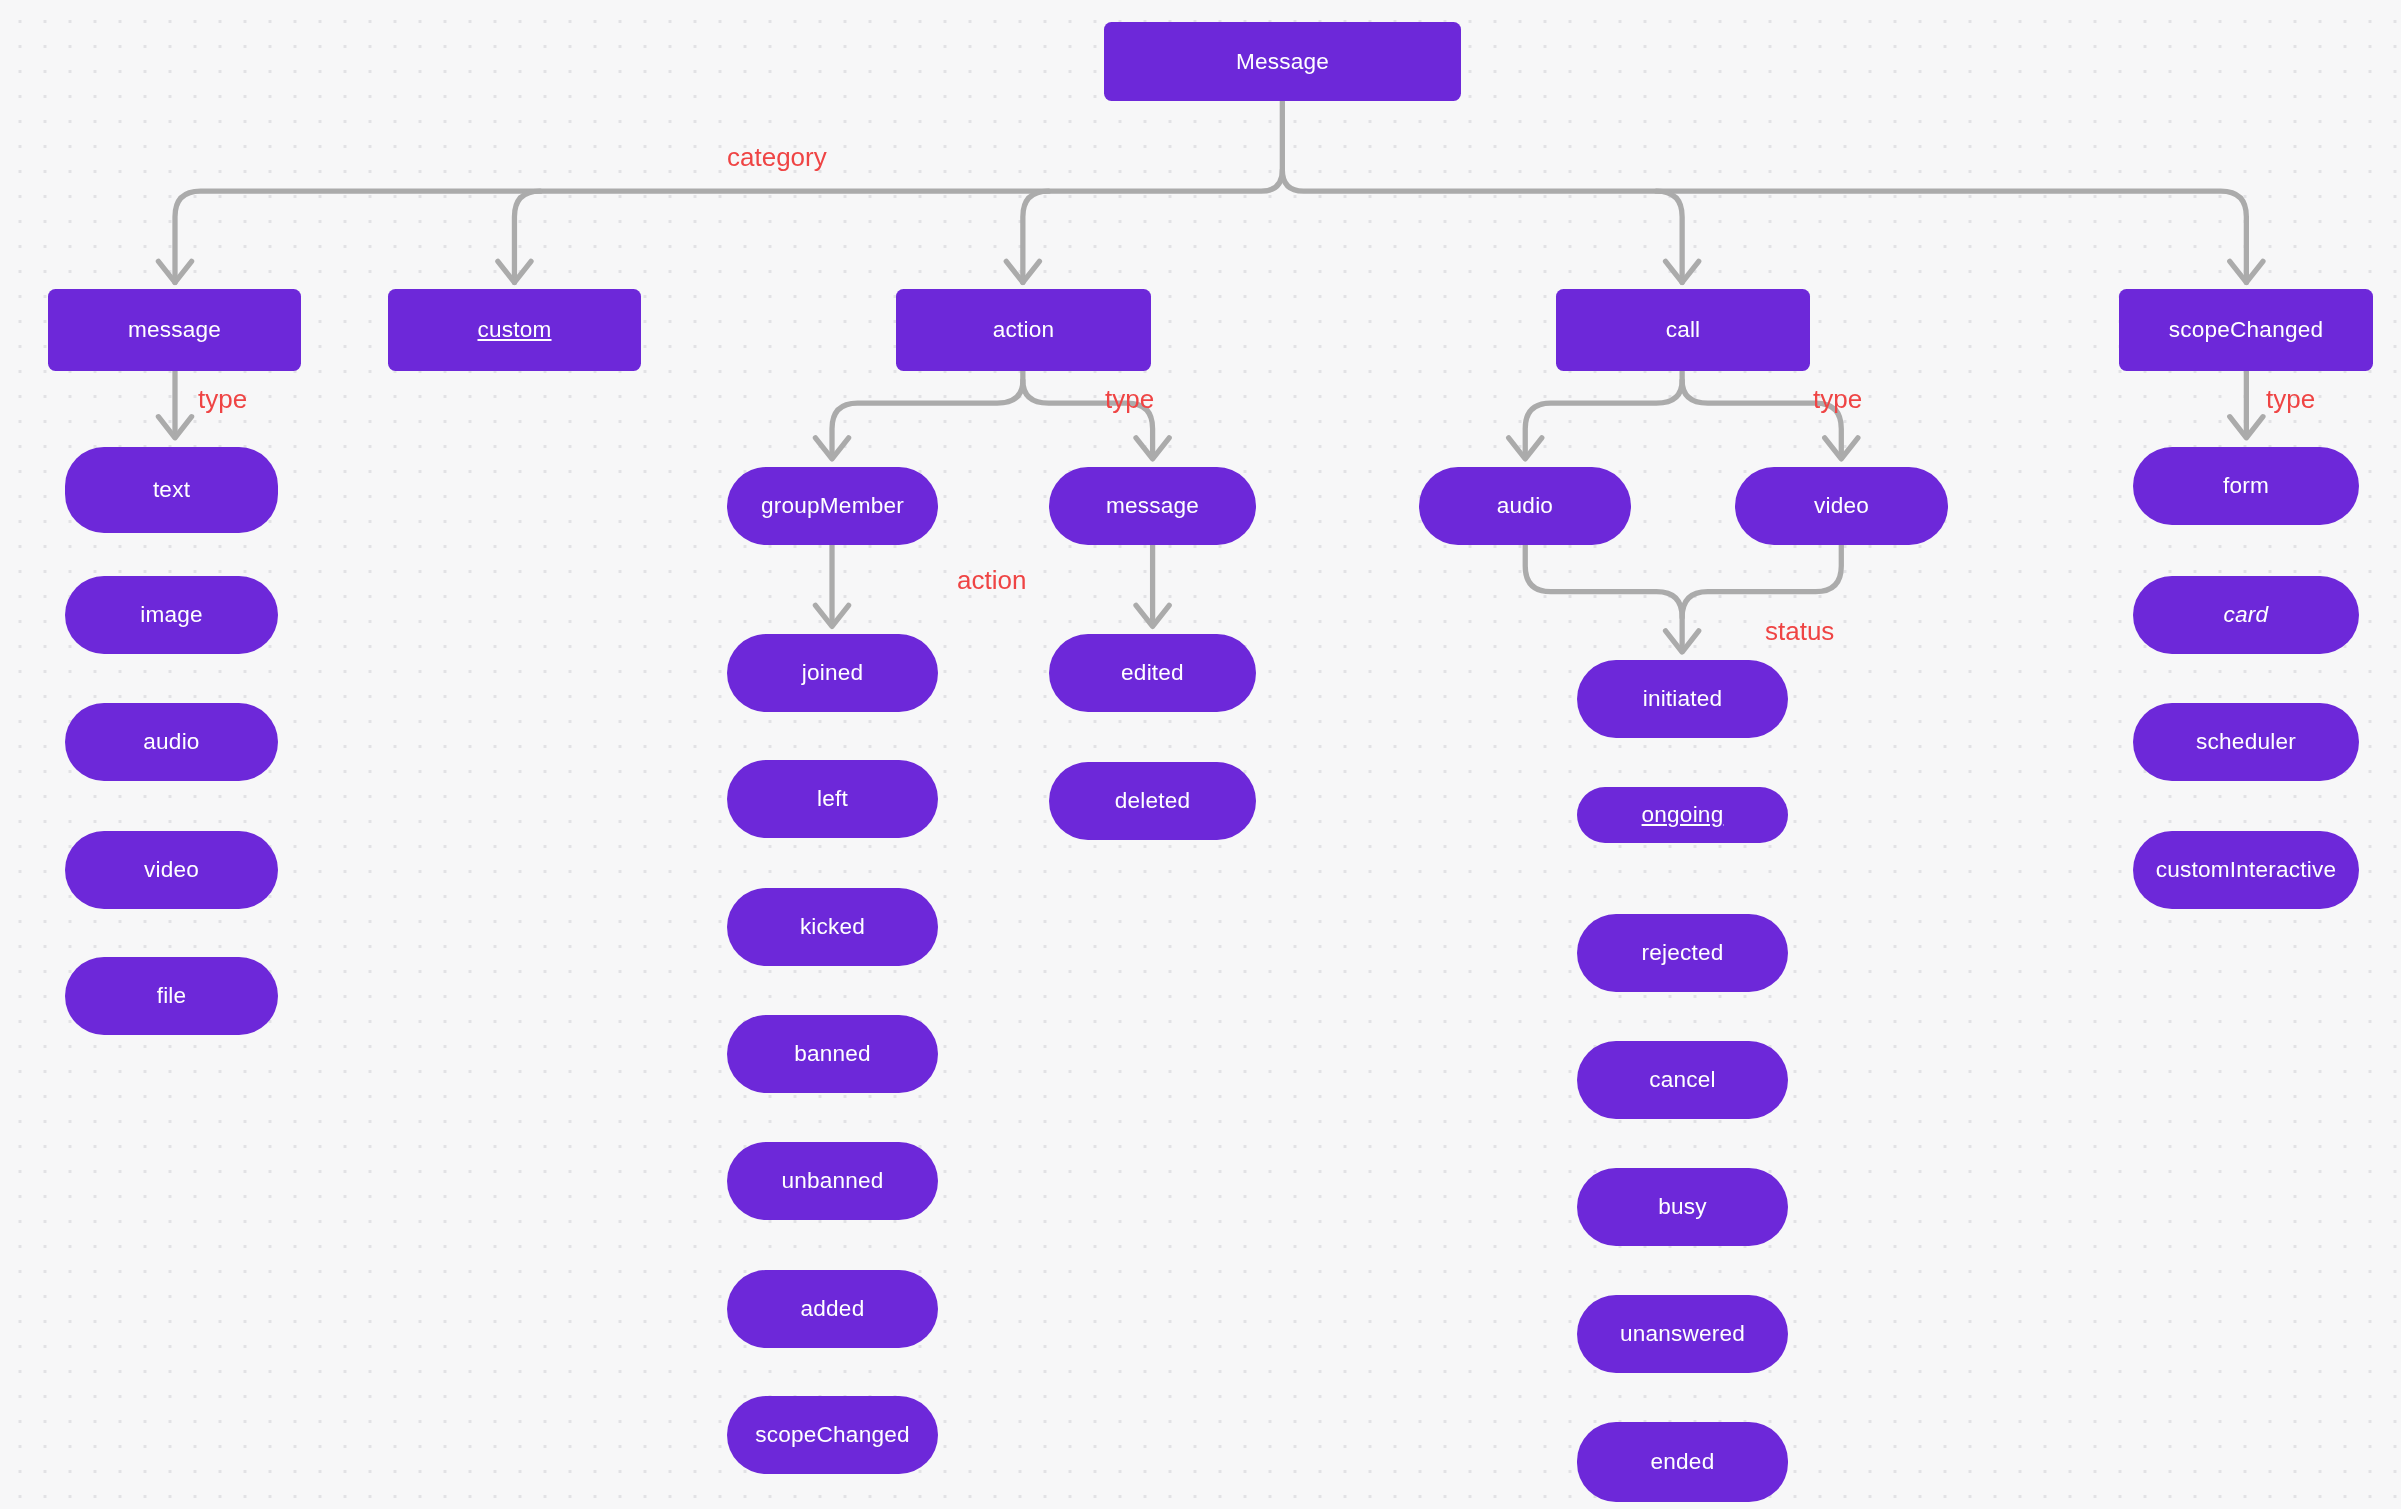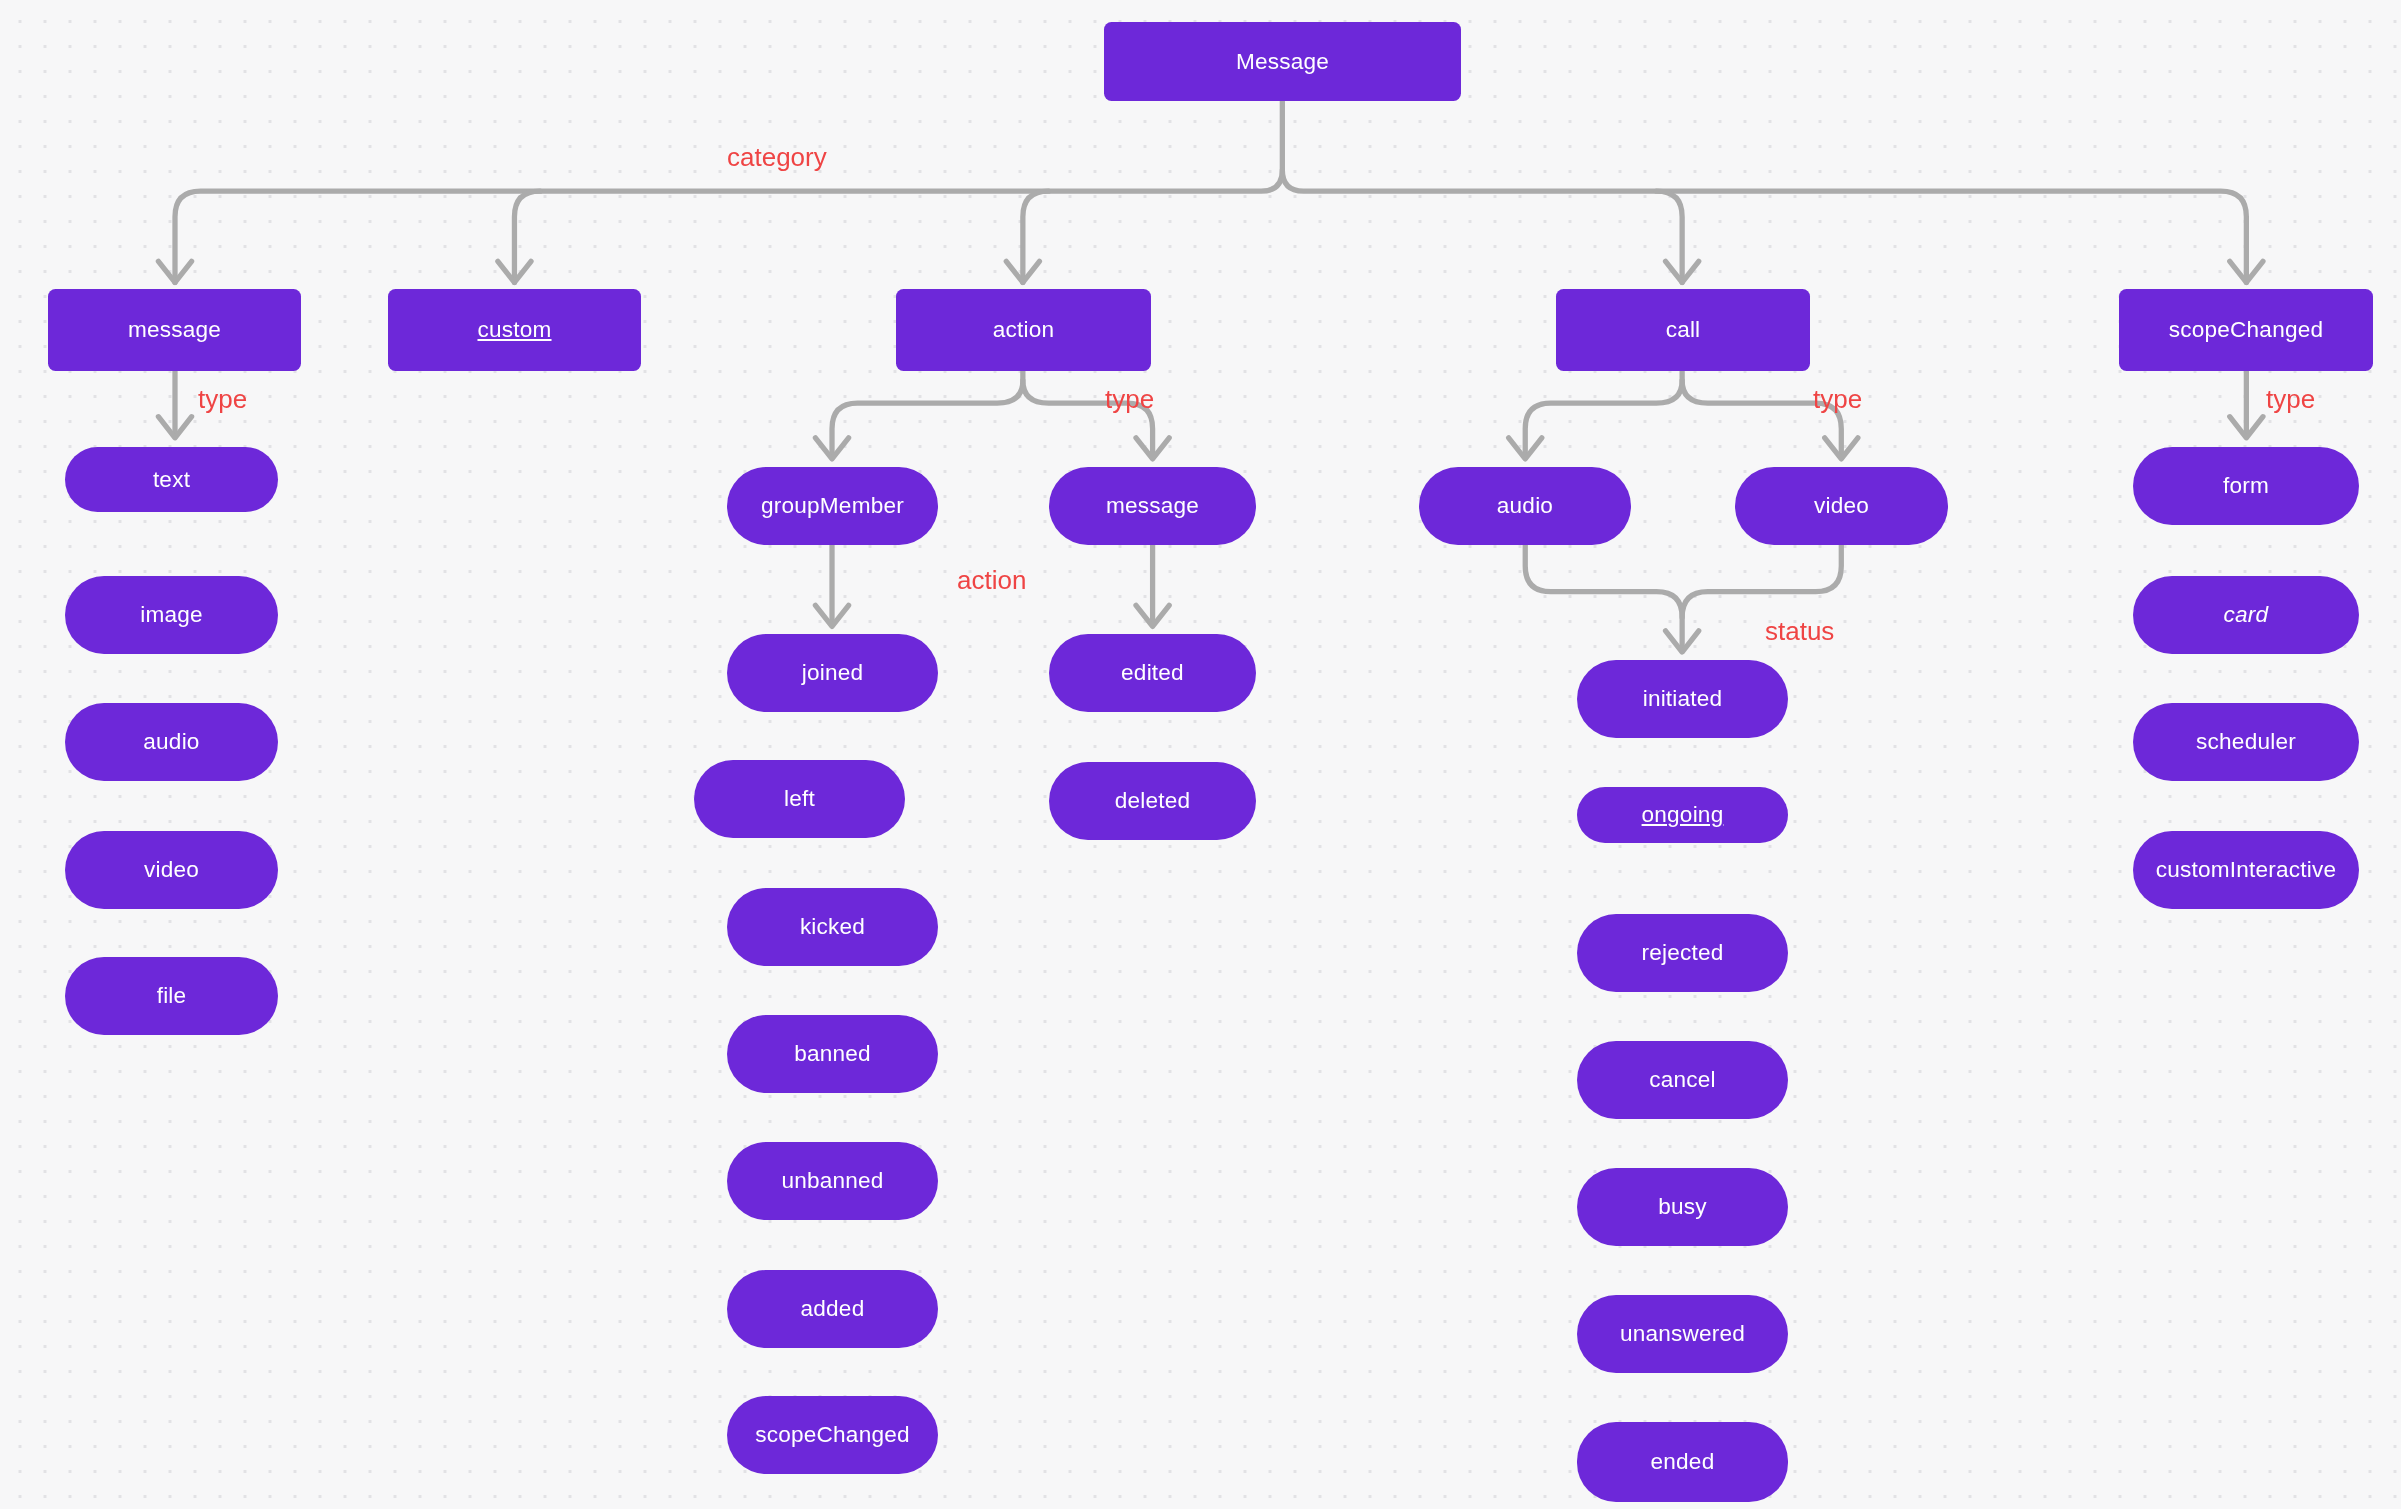--- a/index.html
+++ b/index.html
@@ -100,31 +100,31 @@
 <div class="edge-label" style="left:2266px; top:386px;">type</div>
 <div class="edge-label" style="left:957px; top:567px;">action</div>
 <div class="edge-label" style="left:1765px; top:618px;">status</div>
 
 <div class="node rect" style="left:48px; top:289px; width:253px; height:82px;">message</div>
 <div class="node rect" style="left:388px; top:289px; width:253px; height:82px;text-decoration:underline;">custom</div>
 <div class="node rect" style="left:896px; top:289px; width:255px; height:82px;">action</div>
 <div class="node rect" style="left:1556px; top:289px; width:254px; height:82px;">call</div>
 <div class="node rect" style="left:2119px; top:289px; width:254px; height:82px;">scopeChanged</div>
 
-<div class="node pill" style="left:65px; top:447px; width:213px; height:65px;text-align:center;">text</div>
+<div class="node pill" style="left:65px; top:447px; width:213px; height:86px;text-align:center;">text</div>
 <div class="node pill" style="left:65px; top:576px; width:213px; height:78px;">image</div>
 <div class="node pill" style="left:65px; top:703px; width:213px; height:78px;">audio</div>
 <div class="node pill" style="left:65px; top:831px; width:213px; height:78px;">video</div>
 <div class="node pill" style="left:65px; top:957px; width:213px; height:78px;">file</div>
 
 <div class="node pill" style="left:727px; top:467px; width:211px; height:78px;">groupMember</div>
 <div class="node pill" style="left:1049px; top:467px; width:207px; height:78px;">message</div>
 
 <div class="node pill" style="left:727px; top:634px; width:211px; height:78px;">joined</div>
-<div class="node pill" style="left:694px; top:760px; width:211px; height:78px;text-align:right;">left</div>
+<div class="node pill" style="left:727px; top:760px; width:211px; height:78px;text-align:right;">left</div>
 <div class="node pill" style="left:727px; top:888px; width:211px; height:78px;">kicked</div>
 <div class="node pill" style="left:727px; top:1015px; width:211px; height:78px;">banned</div>
 <div class="node pill" style="left:727px; top:1142px; width:211px; height:78px;">unbanned</div>
 <div class="node pill" style="left:727px; top:1270px; width:211px; height:78px;">added</div>
 <div class="node pill" style="left:727px; top:1396px; width:211px; height:78px;">scopeChanged</div>
 
 <div class="node pill" style="left:1049px; top:634px; width:207px; height:78px;">edited</div>
 <div class="node pill" style="left:1049px; top:762px; width:207px; height:78px;">deleted</div>
 
 <div class="node pill" style="left:1419px; top:467px; width:212px; height:78px;">audio</div>

